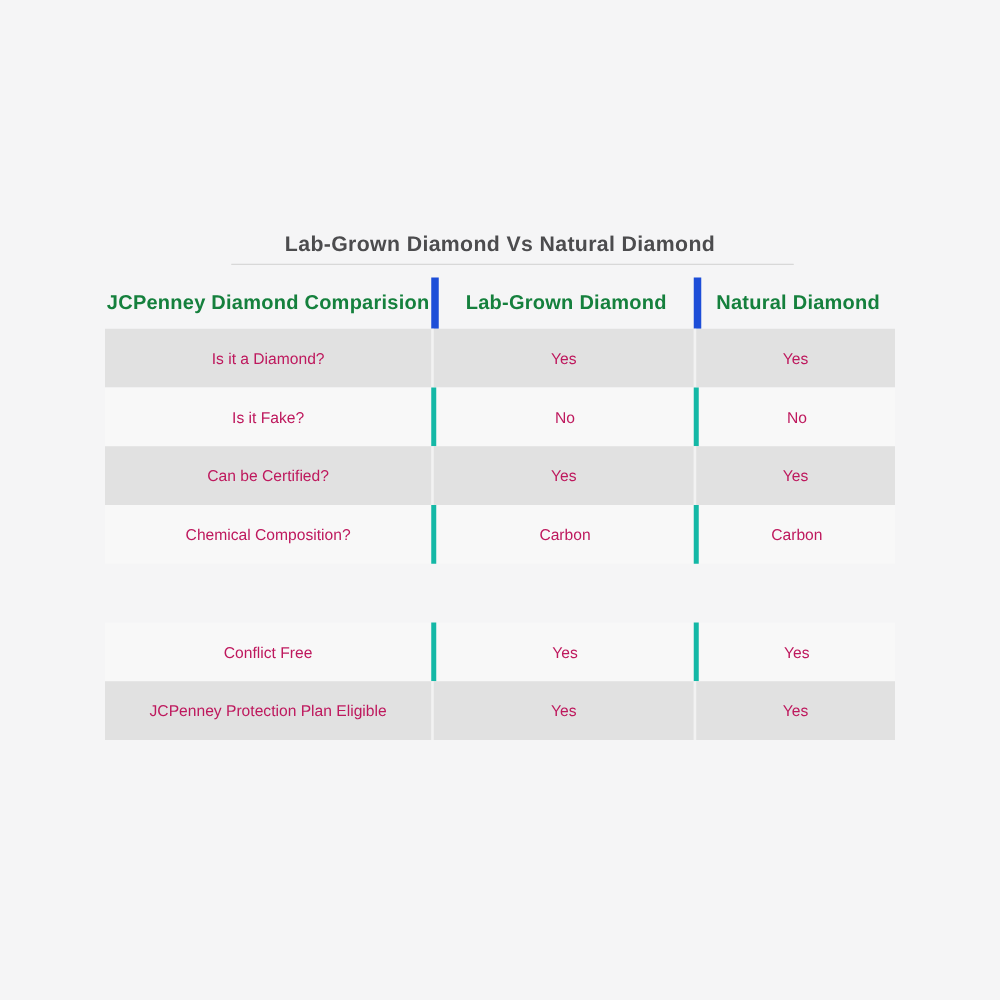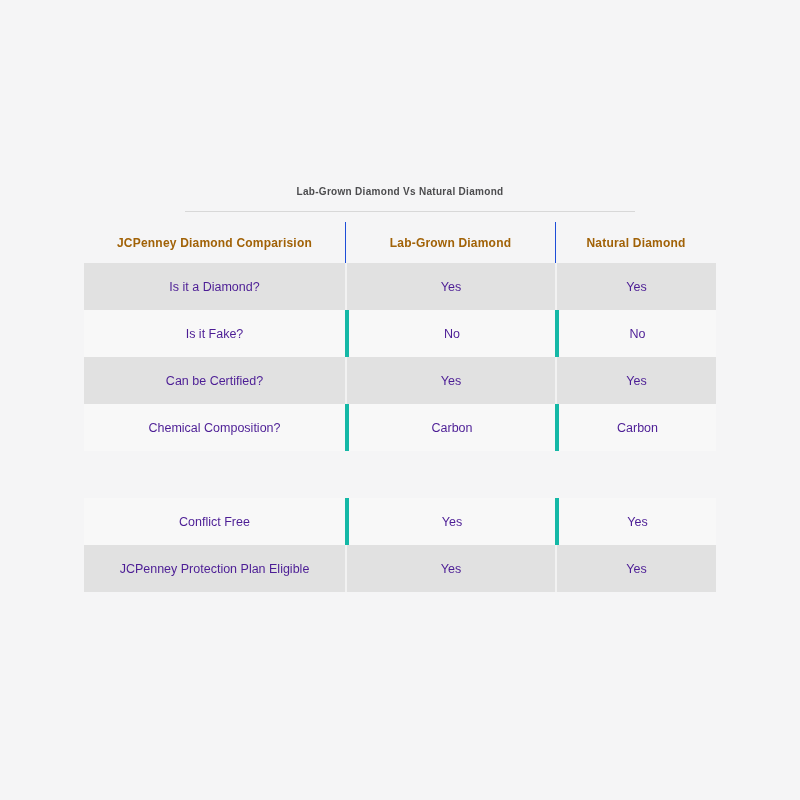--- a/index.html
+++ b/index.html
@@ -13,21 +13,21 @@
     background: #f5f5f6;
     font-family: "Liberation Sans", "DejaVu Sans", sans-serif;
     overflow: hidden;
   }
   .page-title {
     position: absolute;
     top: 186px;
     left: 0;
     width: 800px;
     text-align: center;
-    font-size: 10px;
+    font-size: 17px;
     font-weight: bold;
     letter-spacing: 0.3px;
     color: #4c4c4e;
   }
   .title-divider {
     position: absolute;
     top: 211px;
     left: 185px;
     width: 450px;
     height: 1px;
@@ -43,37 +43,37 @@
     display: flex;
     width: 632px;
   }
   .t-cell {
     box-sizing: border-box;
     display: flex;
     align-items: center;
     justify-content: center;
     text-align: center;
     font-size: 12.5px;
-    color: #4c1d95;
+    color: #be185d;
   }
   .col-0 { width: 261px; }
   .col-1 { width: 210px; }
   .col-2 { width: 161px; }
   .header-row {
     height: 41px;
   }
   .header-row .t-cell {
     font-weight: bold;
-    font-size: 12px;
-    color: #a16207;
+    font-size: 16px;
+    color: #15803d;
     letter-spacing: 0.2px;
   }
   .header-row .col-1,
   .header-row .col-2 {
-    border-left: 1px solid #1d4ed8;
+    border-left: 6px solid #1d4ed8;
   }
   .data-row {
     height: 47px;
   }
   .row-gray .t-cell {
     background: #e1e1e1;
   }
   .row-gray .col-1,
   .row-gray .col-2 {
     border-left: 2px solid #f2f2f2;

